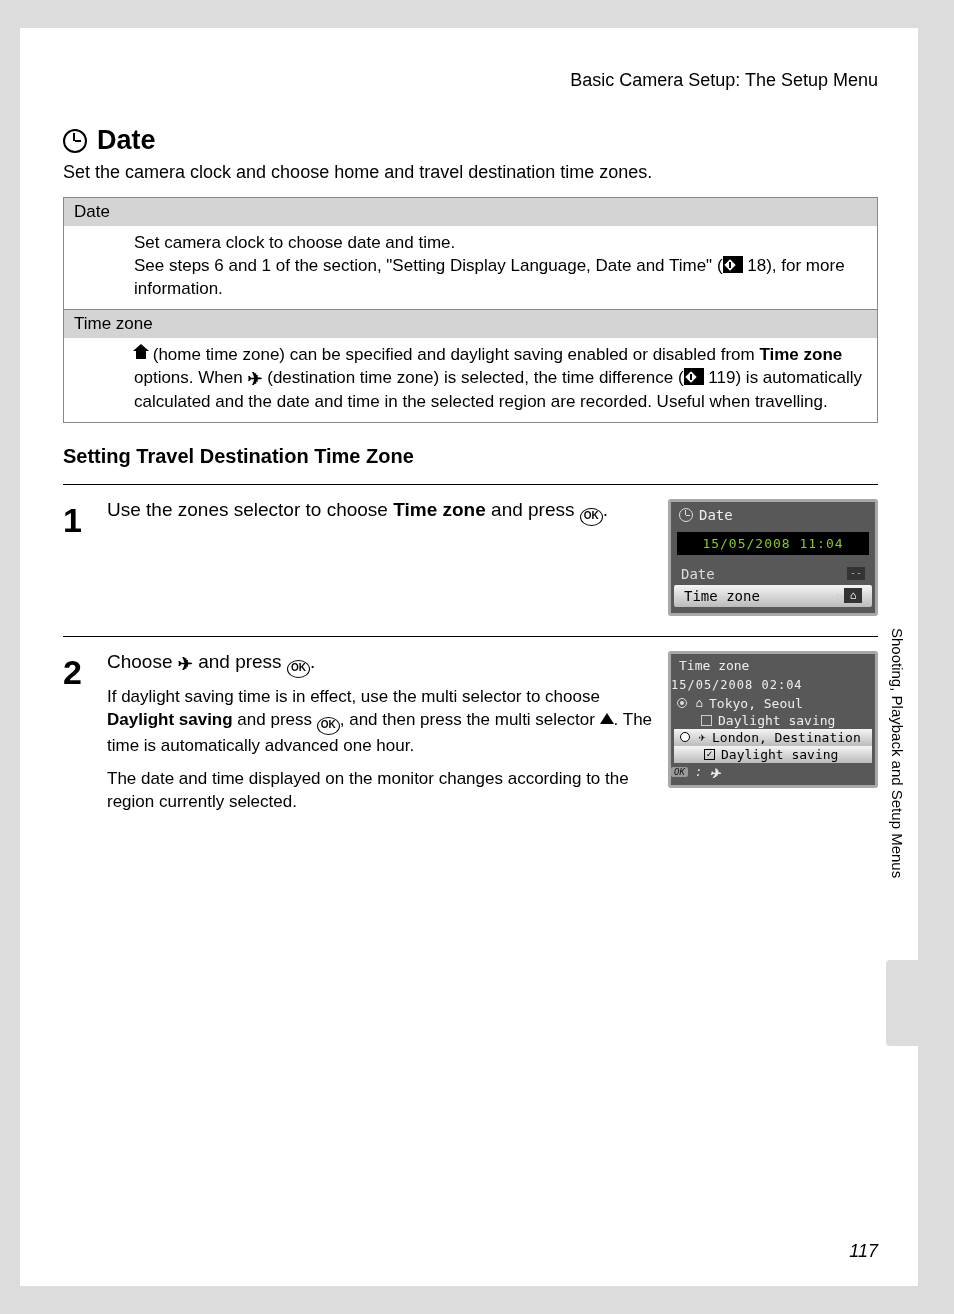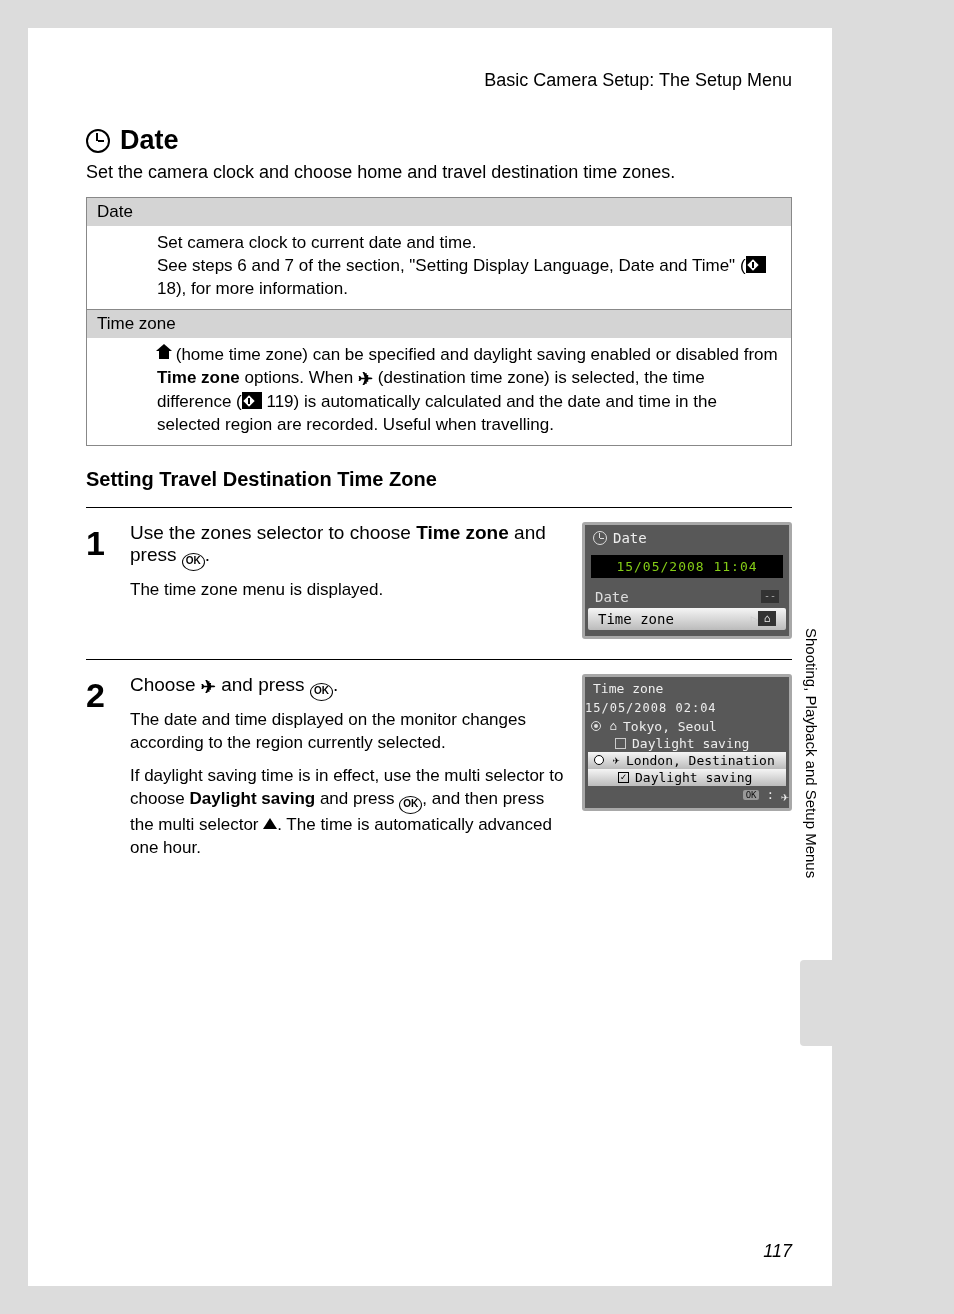--- a/index.html
+++ b/index.html
@@ -7,26 +7,26 @@
     background: #dcdcdc;
     font-family: "Segoe UI", "Helvetica Neue", Arial, sans-serif;
     font-size: 17px;
     color: #000;
     width: 954px;
     height: 1314px;
     position: relative;
   }
   .page {
     position: absolute;
-    left: 28px;
+    left: 20px;
     top: 28px;
-    width: 804px;
+    width: 898px;
     height: 1258px;
     background: #fff;
-    padding: 42px 40px 30px 58px;
+    padding: 42px 40px 30px 43px;
   }
   .header-title {
     text-align: right;
     font-size: 18px;
     margin-bottom: 34px;
   }
   .main-heading {
     font-size: 27px;
     font-weight: 700;
     margin-bottom: 6px;
@@ -305,23 +305,24 @@
     margin-right: 6px;
   }
   .lcd2 .checkbox.checked {
     border-color: #000;
     font-size: 10px;
     line-height: 8px;
     text-align: center;
     color: #000;
   }
   .lcd2 .footer {
-    text-align: right;
+    text-align: left;
     padding: 2px 0 4px 0;
     font-size: 12px;
+    font-style: italic;
   }
   .lcd2 .ok-chip {
     display: inline-block;
     background: #999;
     color: #111;
     font-size: 9px;
     padding: 0 3px;
     border-radius: 2px;
     vertical-align: 1px;
   }
@@ -360,41 +361,40 @@
     <span class="clock-icon"></span>
     <span>Date</span>
   </div>
 
   <div class="intro">Set the camera clock and choose home and travel destination time zones.</div>
 
   <div class="option-table">
     <div class="option-row">
       <div class="option-head">Date</div>
       <div class="option-body">
-        <span>Set camera clock to current date and time.</span><br>
-        <span>See steps 6 and 7 of the section, "Setting Display Language, Date and Time" (</span><span class="ref-icon"></span> <span>18</span><span>), for more information.</span>
+        <span>Set camera clock to choose date and time.</span><br>
+        <span>See steps 6 and 1 of the section, "Setting Display Language, Date and Time" (</span><span class="ref-icon"></span> <span>18</span><span>), for more information.</span>
       </div>
     </div>
     <div class="option-row">
       <div class="option-head">Time zone</div>
       <div class="option-body">
         <span class="home-icon"></span><span> (home time zone) can be specified and daylight saving enabled or disabled from </span><span class="bold">Time zone</span><span> options. When </span><span class="plane-icon">✈</span><span> (destination time zone) is selected, the time difference (</span><span class="ref-icon"></span> <span>119</span><span>) is automatically calculated and the date and time in the selected region are recorded. Useful when travelling.</span>
       </div>
     </div>
   </div>
 
   <div class="section-title">Setting Travel Destination Time Zone</div>
 
   <div class="step">
     <div class="step-num">1</div>
     <div class="step-body">
       <div class="step-title">
         <span>Use the zones selector to choose </span><span class="bold">Time zone</span><span> and press </span><span class="ok-ellipse">OK</span>.
       </div>
-      <div class="step-text">The time zone menu is displayed.</div>
     </div>
     <div class="screen">
       <div class="lcd1">
         <div class="titlebar">
           <span class="clock-mini"></span>
           <span>Date</span>
         </div>
         <div class="datetime">15/05/2008 11:04</div>
         <div class="row">
           <span>Date</span>
@@ -412,24 +412,24 @@
       </div>
     </div>
   </div>
 
   <div class="step">
     <div class="step-num">2</div>
     <div class="step-body">
       <div class="step-title">
         <span>Choose </span><span class="plane-icon">✈</span><span> and press </span><span class="ok-ellipse">OK</span>.
       </div>
-      <div class="step-text">The date and time displayed on the monitor changes according to the region currently selected.</div>
       <div class="step-text">
         <span>If daylight saving time is in effect, use the multi selector to choose </span><span class="bold">Daylight saving</span><span> and press </span><span class="ok-ellipse">OK</span><span>, and then press the multi selector </span><span class="up-tri"></span><span>. The time is automatically advanced one hour.</span>
       </div>
+      <div class="step-text">The date and time displayed on the monitor changes according to the region currently selected.</div>
     </div>
     <div class="screen">
       <div class="lcd2">
         <div class="titlebar">
           <span class="clock-mini" style="border-color:#ddd"></span>
           <span>Time zone</span>
         </div>
         <div class="datetime">15/05/2008   02:04</div>
         <div class="zone-row">
           <span class="radio filled"></span>

